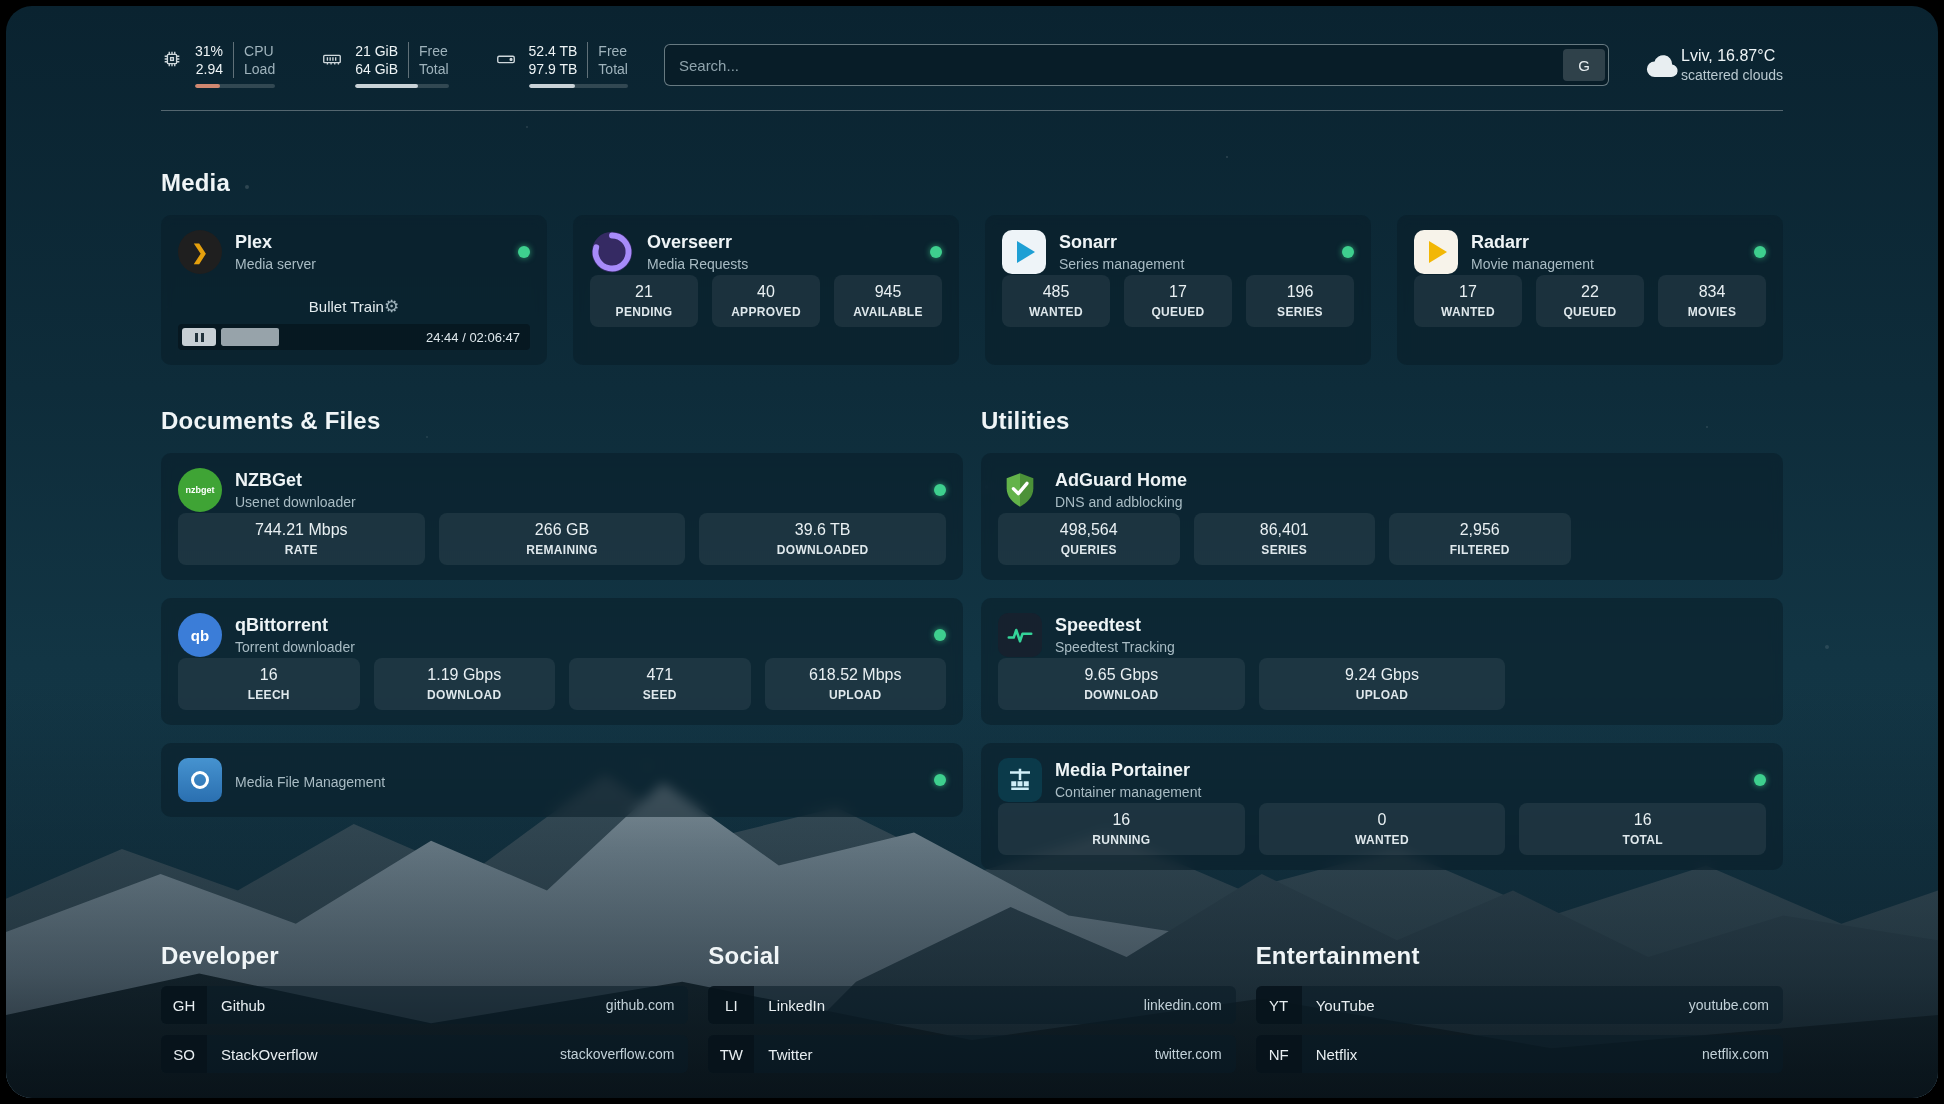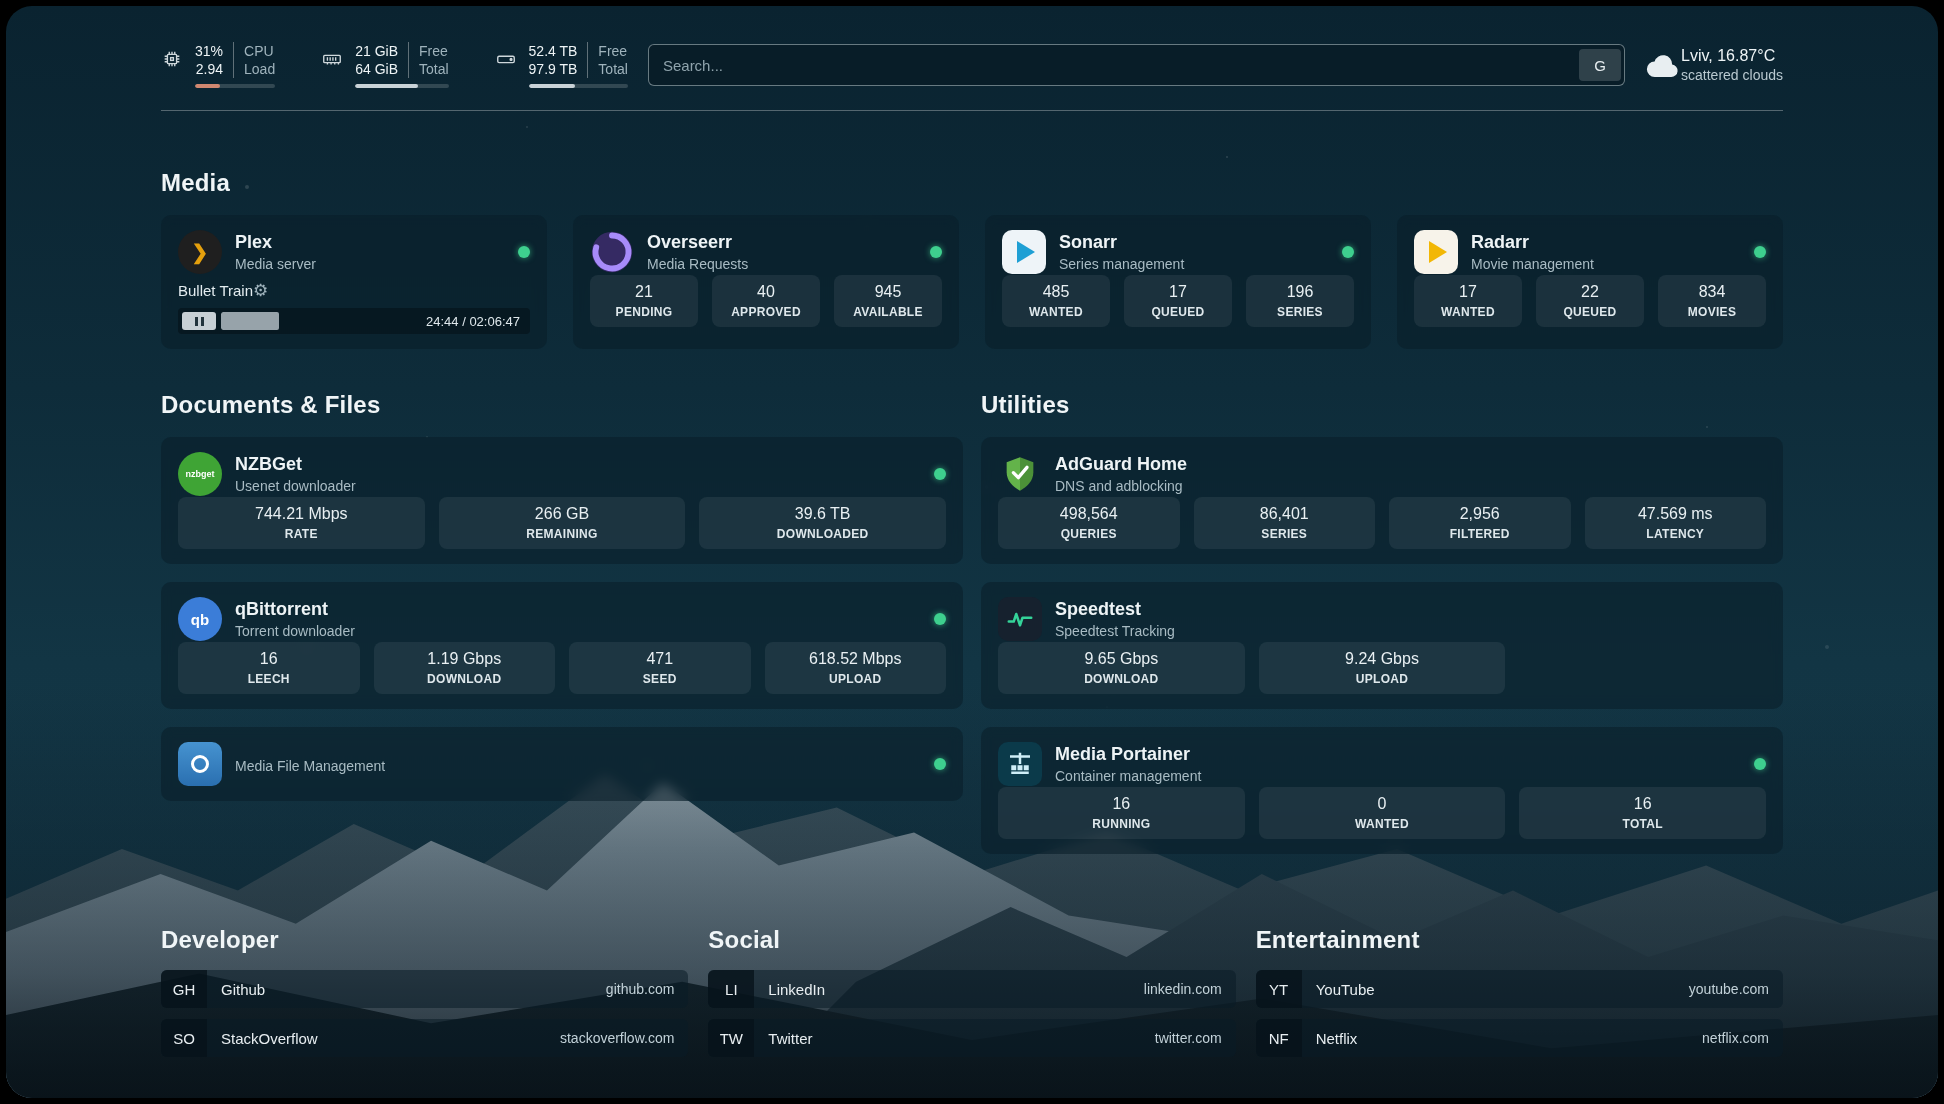--- a/index.html
+++ b/index.html
@@ -37,21 +37,21 @@
   .sys-stats { display:flex; gap:46px; }
   .sys-block { display:flex; gap:12px; align-items:flex-start; }
   .sys-icon { color:#cfd8dc; margin-top:6px; flex:none; }
   .sys-cols { display:flex; }
   .sys-col { display:flex; flex-direction:column; line-height:1.3; font-size:14px; }
   .sys-col.vals { align-items:flex-end; color:#eef4f6; padding-right:10px; }
   .sys-col.labs { align-items:flex-start; color:#9fb3bc; border-left:1px solid rgba(255,255,255,.35); padding-left:10px; }
   .sys-bar { height:4px; background:rgba(255,255,255,.16); border-radius:2px; margin-top:6px; overflow:hidden; }
   .sys-fill { height:100%; border-radius:2px; background:#c9d2d7; }
   .sys-fill.cpu { background:#d08770; }
-  .searchbox { flex:1; margin:0 20px; display:flex; align-items:center; height:42px;
+  .searchbox { flex:1; margin:0 36px; display:flex; align-items:center; height:42px;
     background:rgba(8,24,32,.55); border:1px solid rgba(220,235,240,.45); border-radius:6px; padding:3px 3px 3px 14px; }
   .searchbox input { flex:1; background:transparent; border:none; outline:none; color:#e8eef1; font-size:15px; }
   .searchbox input::placeholder { color:#8fa3ac; }
   .g-btn { width:42px; height:32px; background:rgba(255,255,255,.16); color:#e8eef1; border:none; border-radius:4px; font-size:15px; cursor:pointer; }
   .weather { display:flex; gap:0; align-items:center; }
   .w-loc { font-size:16px; color:#eef4f6; }
   .w-cond { font-size:14px; color:#b9c9d0; margin-top:2px; }
   .divider { border:none; border-top:1px solid rgba(255,255,255,.30); margin-top:22px; }
 
   
@@ -86,21 +86,21 @@
   .ic-filebrowser { background:linear-gradient(180deg,#4693d0,#2a6fb0); position:relative; }
   .ic-filebrowser .ring { width:18px; height:18px; border:3px solid #fff; border-radius:50%; }
   .ic-adguard { background:transparent; }
   .ic-speedtest { background:#16212e; }
   .ic-portainer { background:#0b3a4a; }
   .play-tri { width:0; height:0; border-style:solid; }
   .play-tri.blue { border-width:11px 0 11px 18px; border-color:transparent transparent transparent #1e9fd4; margin-left:4px; }
   .play-tri.gold { border-width:11px 0 11px 18px; border-color:transparent transparent transparent #f2b705; margin-left:4px; }
 
   
-  .np-row { margin-top:8px; display:flex; justify-content:flex-start; align-items:center; font-size:15px; color:#e3ecef; }
+  .np-row { margin-top:24px; display:flex; justify-content:center; align-items:center; font-size:15px; color:#e3ecef; }
   .gear { color:#9fb3bc; font-size:17px; cursor:pointer; background:none; border:none; line-height:1; }
   .player { margin-top:9px; height:26px; background:rgba(4,14,20,.5); border-radius:4px; display:flex; align-items:center; padding:4px; position:relative; }
   .pause-btn { width:34px; height:18px; border-radius:3px; background:#c7cfd4; border:none; display:flex; align-items:center; justify-content:center; gap:3px; cursor:pointer; flex:none; }
   .pause-btn i { width:3px; height:9px; background:#22333c; display:block; }
   .ptrack { flex:1; height:18px; margin-left:5px; position:relative; overflow:hidden; border-radius:2px; }
   .pfill { height:100%; background:#97a3aa; border-radius:2px; }
   .ptime { position:absolute; right:10px; top:50%; transform:translateY(-50%); font-size:13px; color:#dfe8ec; }
 
   
   .bm-sections { margin-top:72px; display:grid; grid-template-columns:1fr 1fr 1fr; gap:20px; padding-bottom:40px; }
@@ -438,24 +438,20 @@
                   <div class="l">QUERIES</div>
                 </div>
               <div class="stat">
                   <div class="v">86,401</div>
                   <div class="l">SERIES</div>
                 </div>
               <div class="stat">
                   <div class="v">2,956</div>
                   <div class="l">FILTERED</div>
                 </div>
-              <div class="stat">
-                  <div class="v">47.569 ms</div>
-                  <div class="l">LATENCY</div>
-                </div>
             </div>
           </div>
 
           <div class="card">
             <div class="card-head">
               <span class="app-icon ic-speedtest">
                 <svg width="30" height="30" viewBox="0 0 24 24" fill="none">
                     <path d="M3 14h4l2-6 3 9 2-6h7" stroke="#34d399" stroke-width="2" stroke-linecap="round" stroke-linejoin="round"></path>
                   </svg>
               </span>

